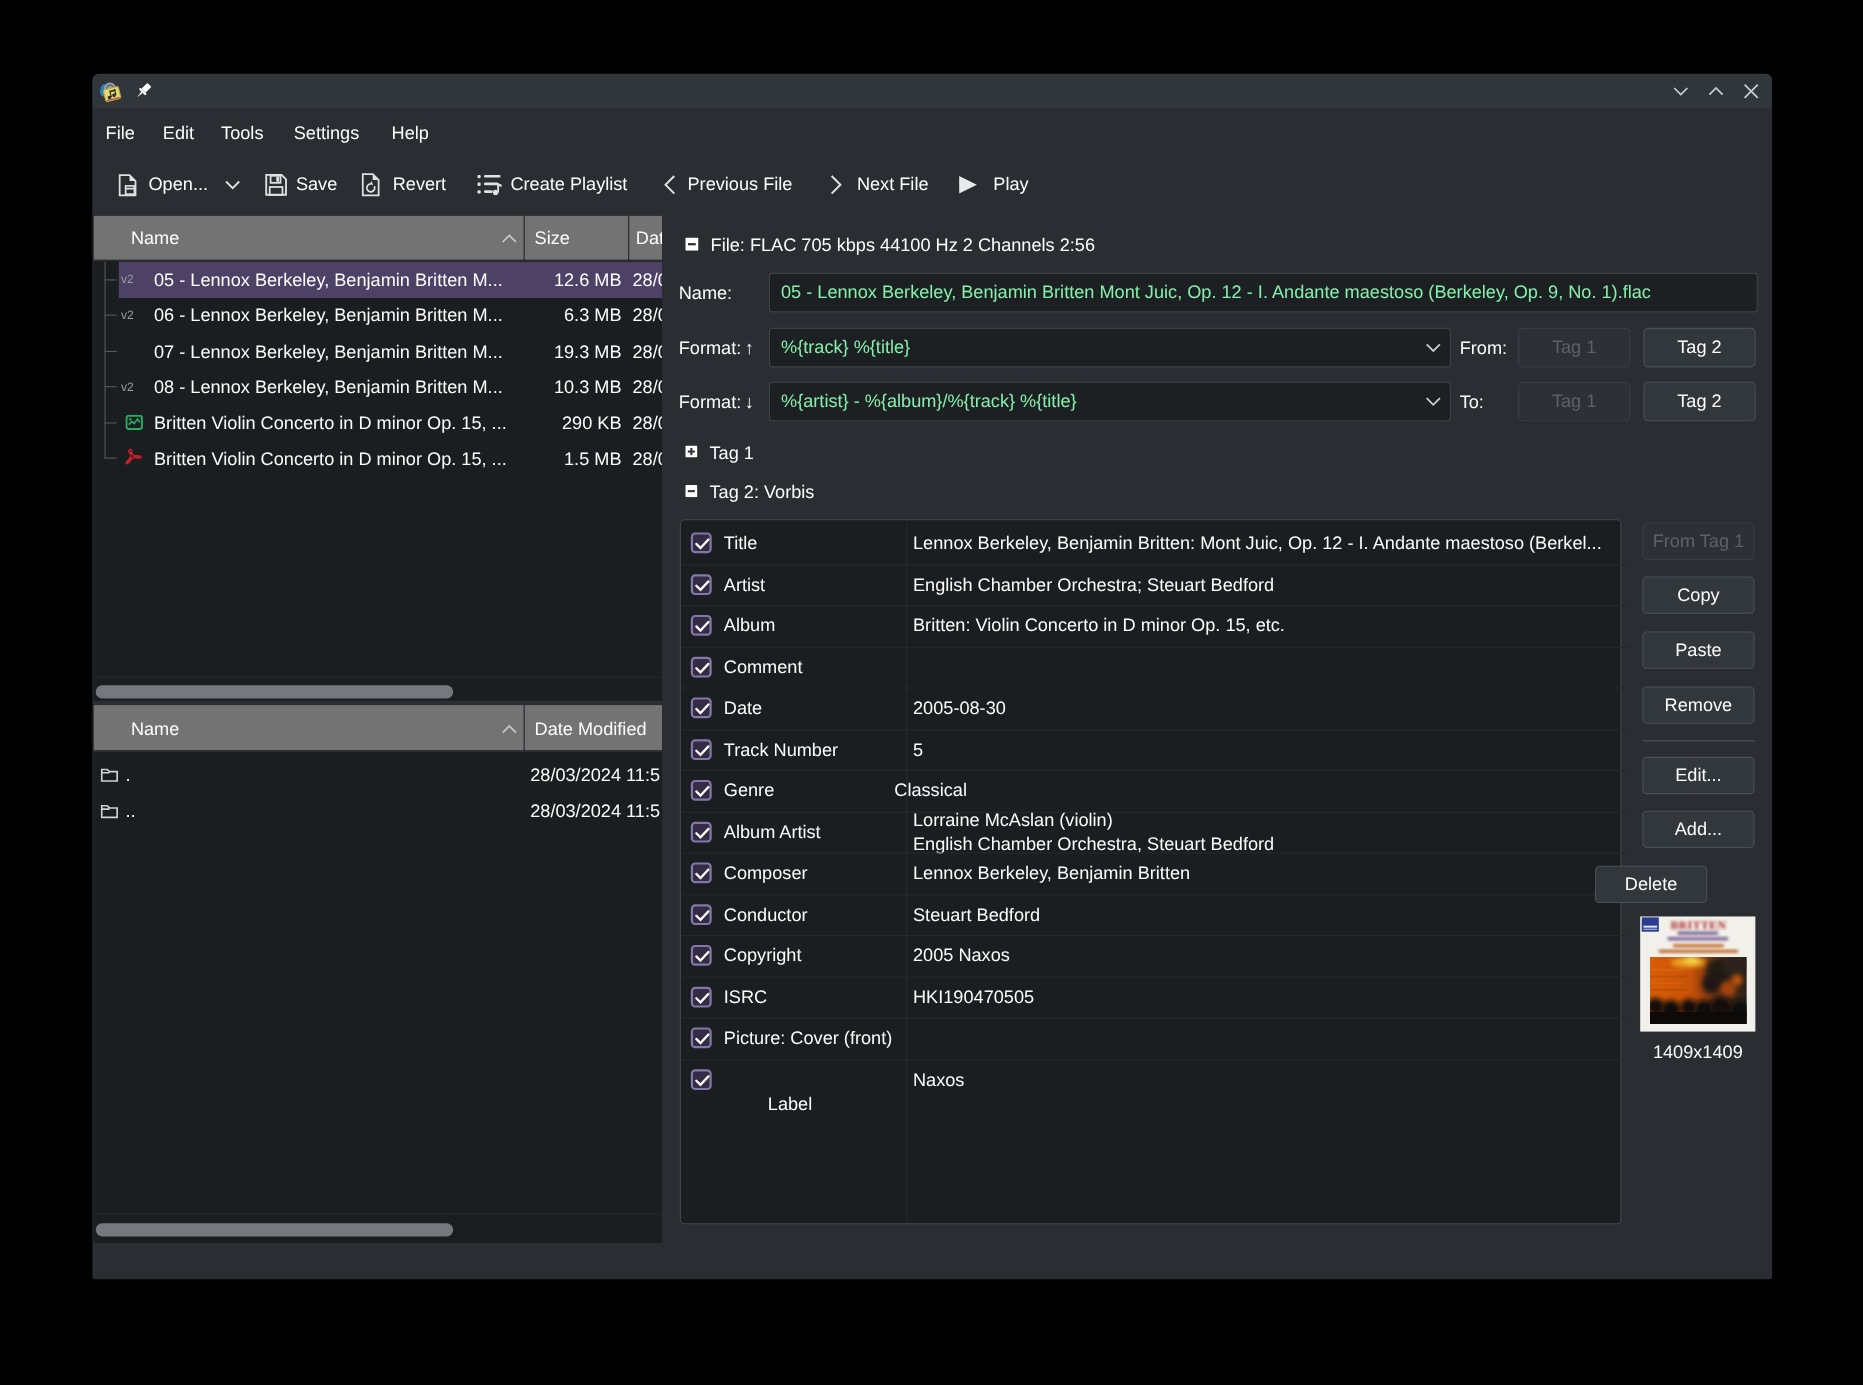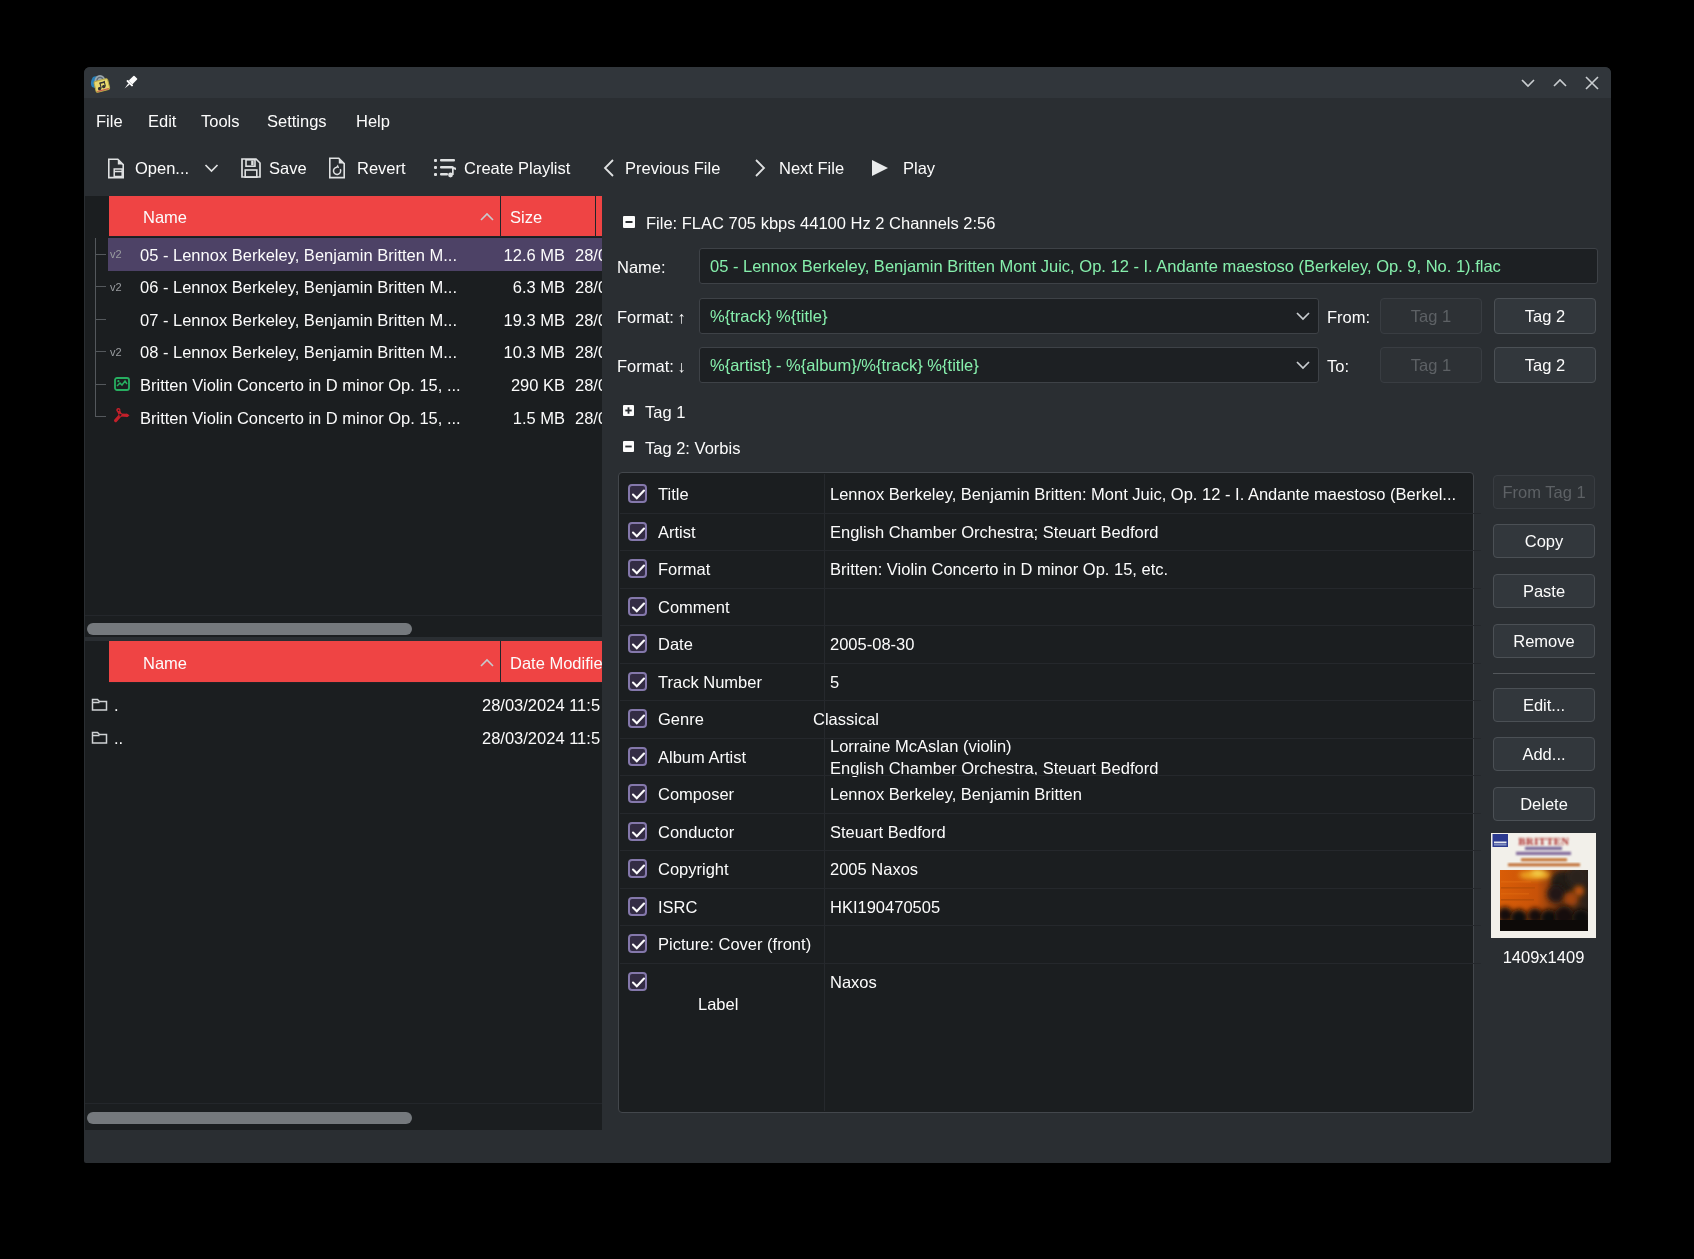--- a/index.html
+++ b/index.html
@@ -13,21 +13,21 @@
   #titlebar { position:absolute; left:0; top:0; width:1527px; height:31px; background:#31363b; }
   
   #menubar { position:absolute; left:0; top:31px; width:1527px; height:42px; background:#2a2e32; }
   
   #toolbar { position:absolute; left:0; top:73px; width:1527px; height:55px; background:#2a2e32; }
   
   #flist { position:absolute; left:1px; top:129px; width:517px; height:441px; background:#1b1e20; overflow:hidden; }
   #dlist { position:absolute; left:1px; top:574px; width:517px; height:489px; background:#1b1e20; overflow:hidden; }
   #rpanel { position:absolute; left:518px; top:129px; width:1009px; height:938px; background:#2a2e32; }
   #statusbar { position:absolute; left:0; top:1068px; width:1527px; height:28px; background:#2b2f33; border-top:1px solid #31363a; }
-  .hdr { background:#ef4444;margin-left:24px; }
+  .hdr { background:#737373; }
   .btn { position:absolute; width:102px; height:34px; border:1px solid #4b5055; border-radius:4px;
     background:#32373c; color:#fcfcfc; font-size:16.5px; display:flex; align-items:center; justify-content:center; }
   .btn.dis { border-color:#393d42; background:#2d3135; color:#5d6165; }
   .field { position:absolute; background:#1d2023; border:1px solid #3e4247; border-radius:3px;
     color:#86efac; font-size:16.5px; display:flex; align-items:center; padding:0 10px; white-space:nowrap; overflow:hidden; }
   .ck { position:absolute; width:19px; height:19px; border:2px solid #8478ab; border-radius:4px; background:#332c44; }
   .ck svg { position:absolute; left:1px; top:2px; }
   .rowsep { position:absolute; left:1px; height:1px; background:#25282c; }
 </style>
 </head>
@@ -259,21 +259,21 @@
           </svg>
         </div>
       <div class="txt" style="left:39px; top:50.75px;">Artist</div>
       <div class="txt" style="left:211px; top:50.75px;">English Chamber Orchestra; Steuart Bedford</div>
       <div class="rowsep" style="top:77.0px; width:861px;"></div>
       <div class="ck" style="left:9px; top:86.25px;">
           <svg width="15" height="13" viewBox="0 0 15 13">
             <path d="M2 6.5 L5.8 10.2 L13 2.5" fill="none" stroke="#fcfcfc" stroke-width="2.1" stroke-linecap="round"></path>
           </svg>
         </div>
-      <div class="txt" style="left:39px; top:88.25px;">Format</div>
+      <div class="txt" style="left:39px; top:88.25px;">Album</div>
       <div class="txt" style="left:211px; top:88.25px;">Britten: Violin Concerto in D minor Op. 15, etc.</div>
       <div class="rowsep" style="top:114.5px; width:861px;"></div>
       <div class="ck" style="left:9px; top:123.75px;">
           <svg width="15" height="13" viewBox="0 0 15 13">
             <path d="M2 6.5 L5.8 10.2 L13 2.5" fill="none" stroke="#fcfcfc" stroke-width="2.1" stroke-linecap="round"></path>
           </svg>
         </div>
       <div class="txt" style="left:39px; top:125.75px;">Comment</div>
       <div class="rowsep" style="top:152.0px; width:861px;"></div>
       <div class="ck" style="left:9px; top:161.25px;">
@@ -357,21 +357,21 @@
       <div class="txt" style="left:211px; top:500.75px;">Naxos</div>
     </div>
 
     <div class="btn dis" style="left:891px; top:279px;">From Tag 1</div>
     <div class="btn" style="left:891px; top:328px;">Copy</div>
     <div class="btn" style="left:891px; top:378px;">Paste</div>
     <div class="btn" style="left:891px; top:428px;">Remove</div>
     <div class="abs" style="left:891px; top:477px; width:102px; height:1px; background:#53575b;"></div>
     <div class="btn" style="left:891px; top:492px;">Edit...</div>
     <div class="btn" style="left:891px; top:541px;">Add...</div>
-    <div class="btn" style="left:891px; top:591px;">Delete</div>
+    <div class="btn" style="left:848px; top:591px;">Delete</div>
 
     <svg class="abs" style="left:889px; top:637px;" width="105" height="105" viewBox="0 0 105 105">
       <defs>
         <filter id="bl1" x="-50%" y="-50%" width="200%" height="200%">
             <feGaussianBlur stdDeviation="1.3"></feGaussianBlur>
           </filter>
         <filter id="bl2" x="-50%" y="-50%" width="200%" height="200%">
             <feGaussianBlur stdDeviation="2.6"></feGaussianBlur>
           </filter>
         <linearGradient id="fireh" x1="0" y1="0" x2="1" y2="0">

